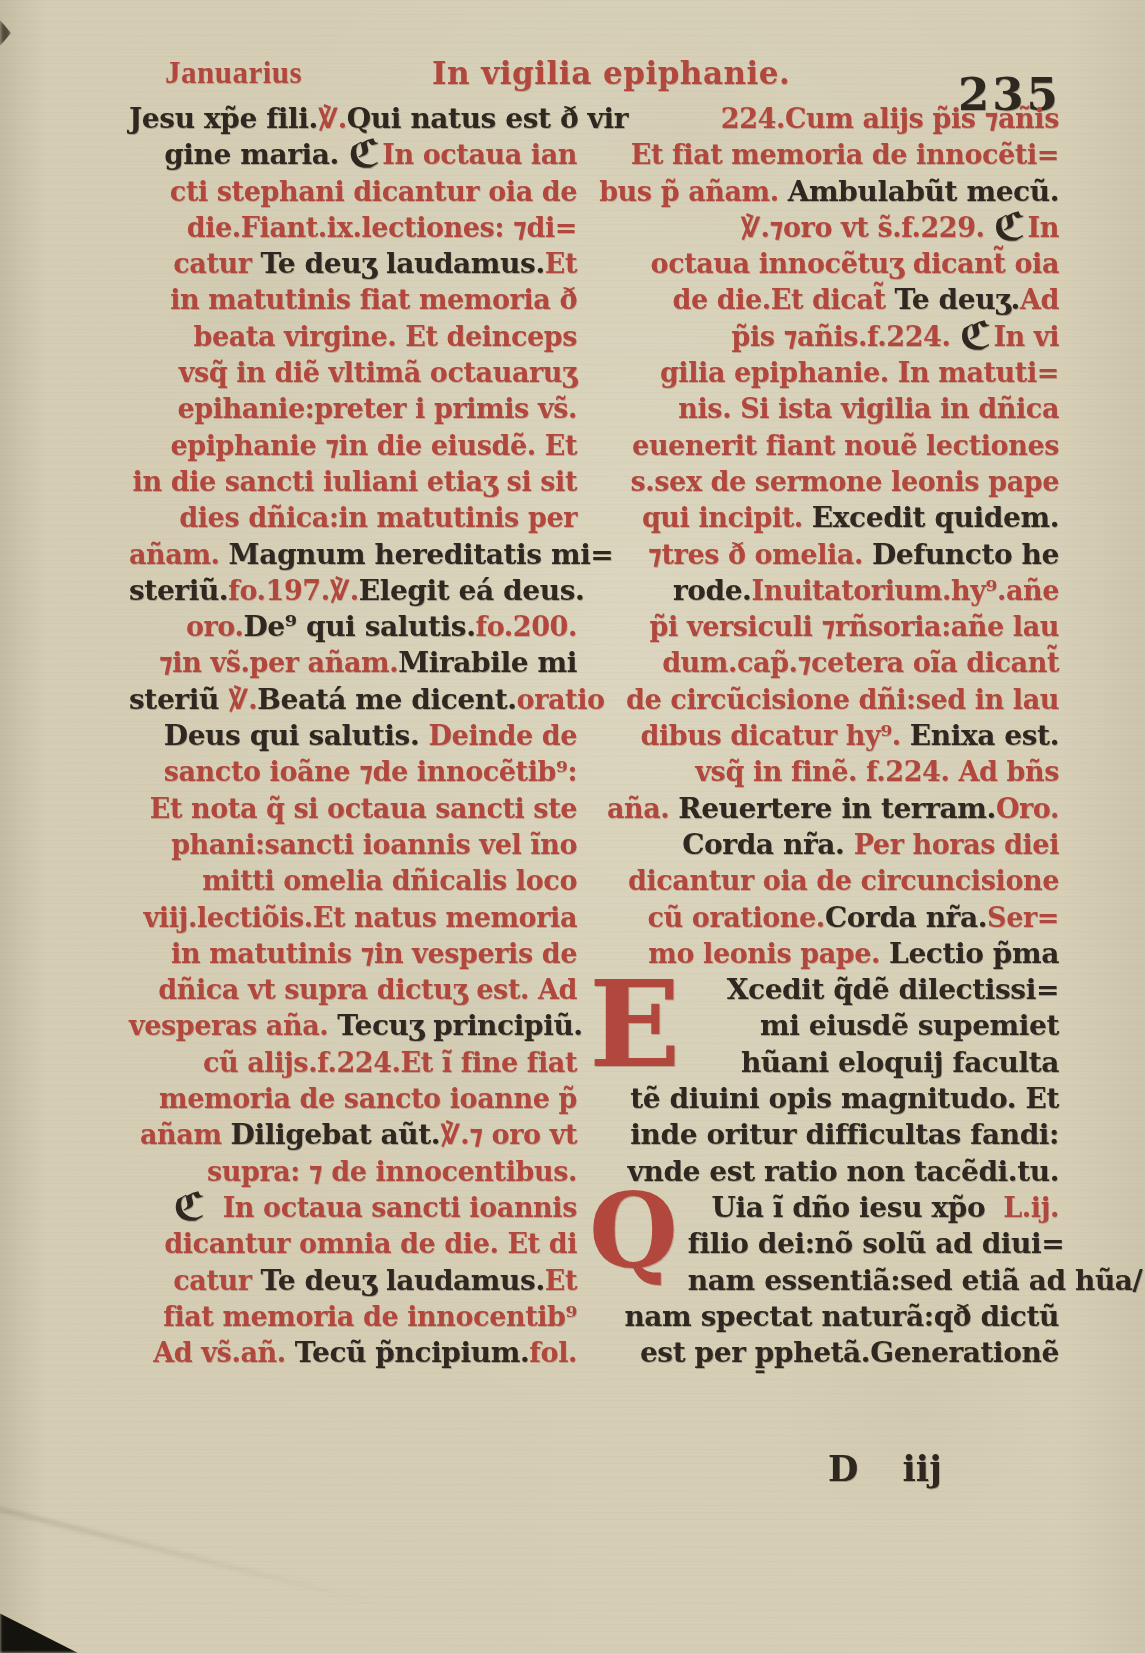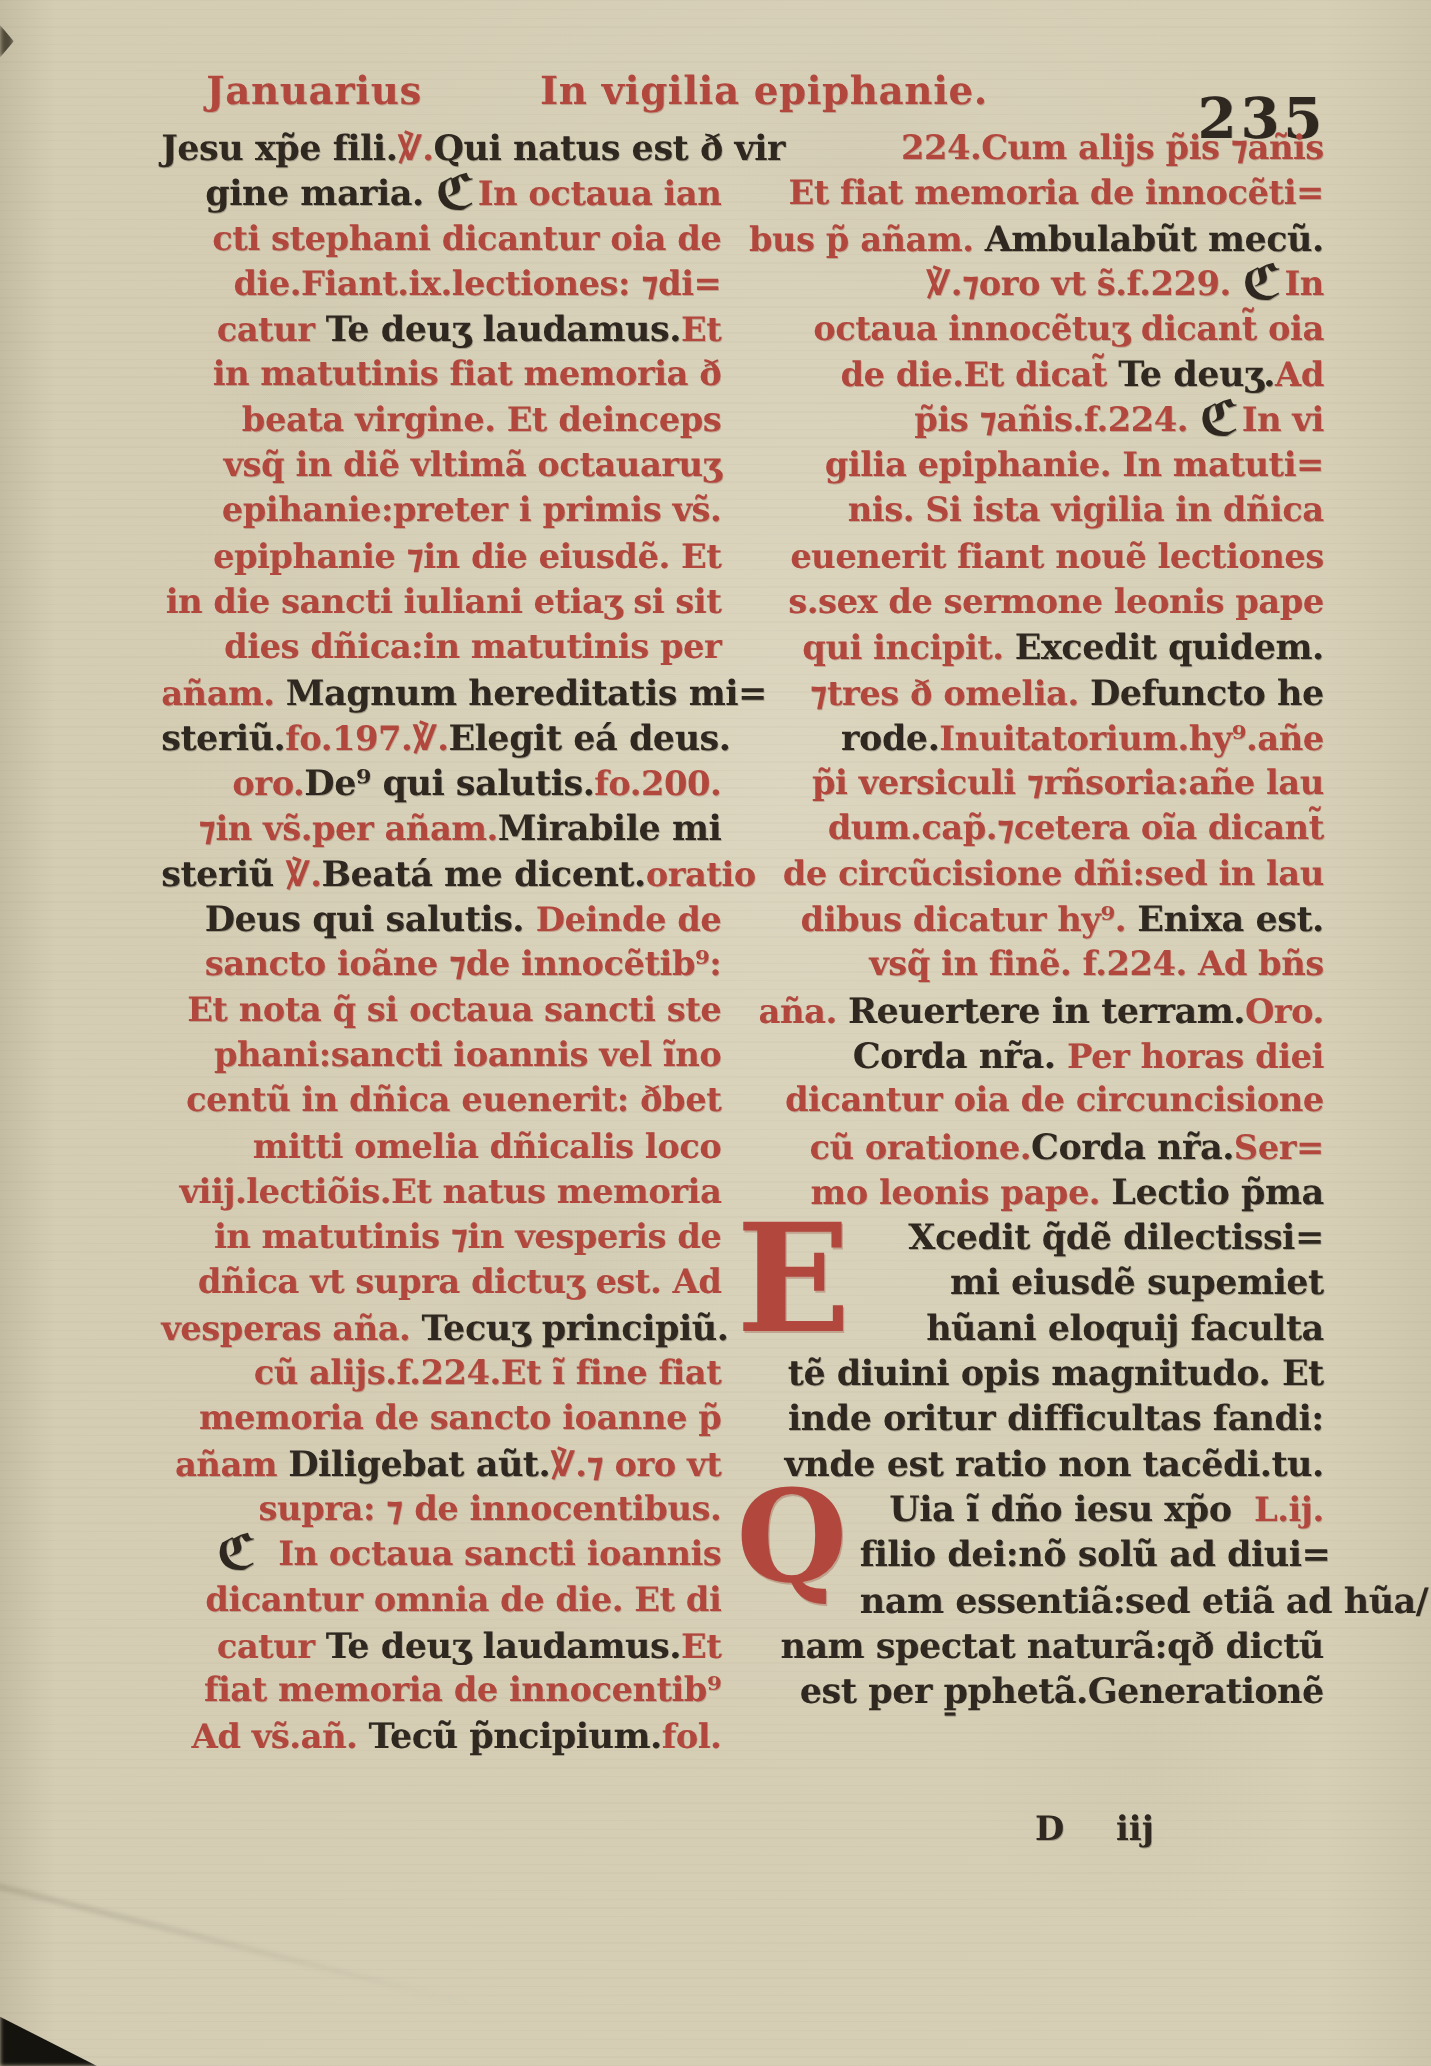--- a/index.html
+++ b/index.html
@@ -20,36 +20,36 @@
       radial-gradient(circle at 60% 8%, rgba(150,130,110,.05), rgba(0,0,0,0) 110px);
   }
   .corner-top-left{position:absolute;left:0;top:20px;width:11px;height:26px;background:#4e4938;
     clip-path:polygon(0 0,100% 50%,0 100%);filter:blur(2px);}
   .corner-bottom-left{position:absolute;left:0;top:1608px;width:78px;height:45px;background:#15130e;
     clip-path:polygon(0 12%,0 100%,100% 100%);filter:blur(1.5px);}
   .crease{position:absolute;left:-10px;top:1505px;width:400px;height:4px;
     background:linear-gradient(90deg,rgba(105,98,78,.28),rgba(105,98,78,0));
     transform:rotate(14deg);transform-origin:left center;filter:blur(2px);}
   .hdr{position:absolute;font-size:31px;letter-spacing:.5px;}
-  .hdr-left{left:165px;top:55px;}
+  .hdr-left{left:165px;top:55px;font-family:Liberation Serif, serif;}
   .hdr-center{left:432px;top:55px;}
   .page-num{position:absolute;left:958px;top:68px;font-size:45px;letter-spacing:3px;}
   .red{color:#b2473d;text-shadow:.6px .7px 0 rgba(140,55,45,.30);}
   .blk{color:#2f2820;text-shadow:.6px .7px 0 rgba(45,35,25,.30);}
   .col{position:absolute;top:101px;text-align:right;}
   .col-left{left:129px;width:448px;}
   .col-right{left:579px;width:470px;margin-left:10px;}
   .line{height:36.3px;line-height:36.3px;font-size:27px;letter-spacing:-.4px;white-space:nowrap;}
   .seg.blk{font-size:28px;}
   .seg.pil{font-size:39px;line-height:0;vertical-align:-3px;letter-spacing:2px;}
   .capblock{overflow:visible;}
   .dropcap{float:left;color:#b2473d;text-shadow:1px 1px 0 rgba(140,55,45,.30);
     font-size:120px;line-height:98px;height:104px;margin:3px 10px 0 0;}
   .capblock.cap2 .dropcap{font-size:102px;line-height:72px;height:70px;margin:4px 10px 0 0;}
-  .signature{position:absolute;left:828px;top:1448px;font-size:27px;word-spacing:32px;}
+  .signature{position:absolute;left:828px;top:1448px;font-size:35px;word-spacing:32px;}
 </style>
 </head>
 <body>
 
 <div class="page">
   <div class="texture"></div>
 
   <span class="hdr hdr-left red">Januarius</span>
   <span class="hdr hdr-center red">In vigilia epiphanie.</span>
   <span class="page-num blk">235</span>
@@ -69,21 +69,20 @@
       <div class="line"><span class="seg red">dies dñica:in matutinis per</span></div>
       <div class="line"><span class="seg red">añam. </span><span class="seg blk">Magnum hereditatis mi=</span></div>
       <div class="line"><span class="seg blk">steriũ.</span><span class="seg red">fo.197.℣.</span><span class="seg blk">Elegit eá deus.</span></div>
       <div class="line"><span class="seg red">oro.</span><span class="seg blk">De⁹ qui salutis.</span><span class="seg red">fo.200.</span></div>
       <div class="line"><span class="seg red">⁊in vs̃.per añam.</span><span class="seg blk">Mirabile mi</span></div>
       <div class="line"><span class="seg blk">steriũ </span><span class="seg red">℣.</span><span class="seg blk">Beatá me dicent.</span><span class="seg red">oratio</span></div>
       <div class="line"><span class="seg blk">Deus qui salutis. </span><span class="seg red">Deinde de</span></div>
       <div class="line"><span class="seg red">sancto ioãne ⁊de innocẽtib⁹:</span></div>
       <div class="line"><span class="seg red">Et nota q̃ si octaua sancti ste</span></div>
       <div class="line"><span class="seg red">phani:sancti ioannis vel ĩno</span></div>
-      <div class="line"><span class="seg red">centũ in dñica euenerit: ðbet</span></div>
       <div class="line"><span class="seg red">mitti omelia dñicalis loco</span></div>
       <div class="line"><span class="seg red">viij.lectiõis.Et natus memoria</span></div>
       <div class="line"><span class="seg red">in matutinis ⁊in vesperis de</span></div>
       <div class="line"><span class="seg red">dñica vt supra dictuʒ est. Ad</span></div>
       <div class="line"><span class="seg red">vesperas aña. </span><span class="seg blk">Tecuʒ principiũ.</span></div>
       <div class="line"><span class="seg red">cũ alijs.f.224.Et ĩ fine fiat</span></div>
       <div class="line"><span class="seg red">memoria de sancto ioanne p̃</span></div>
       <div class="line"><span class="seg red">añam </span><span class="seg blk">Diligebat aũt.</span><span class="seg red">℣.⁊ oro vt</span></div>
       <div class="line"><span class="seg red">supra: ⁊ de innocentibus.</span></div>
       <div class="line"><span class="seg blk pil">ℭ </span><span class="seg red">In octaua sancti ioannis</span></div>

